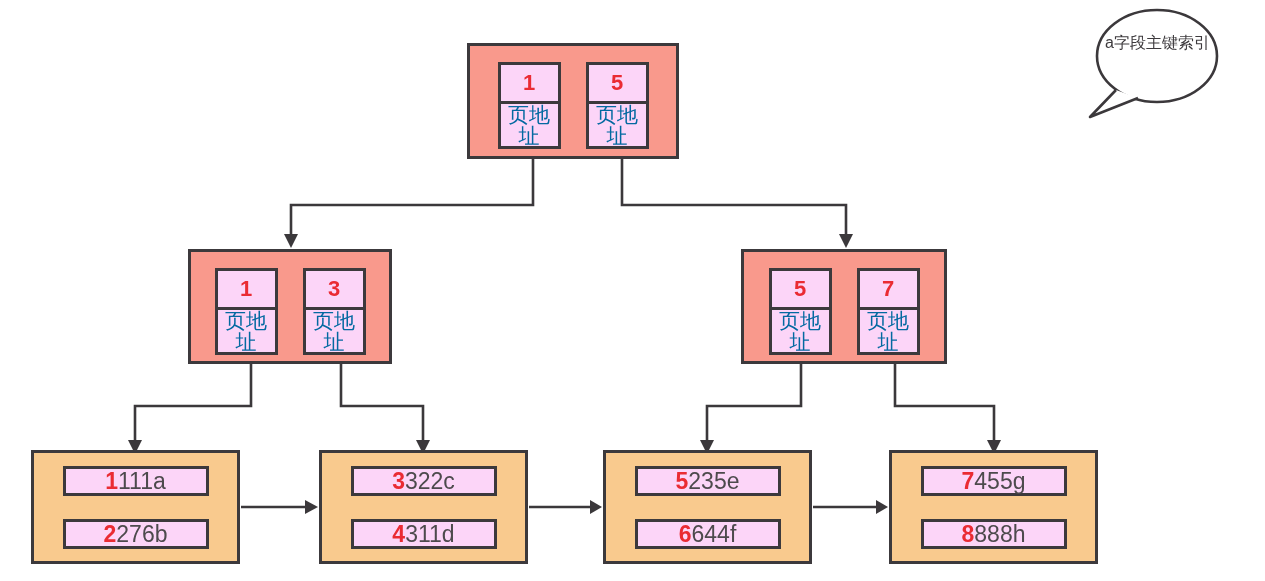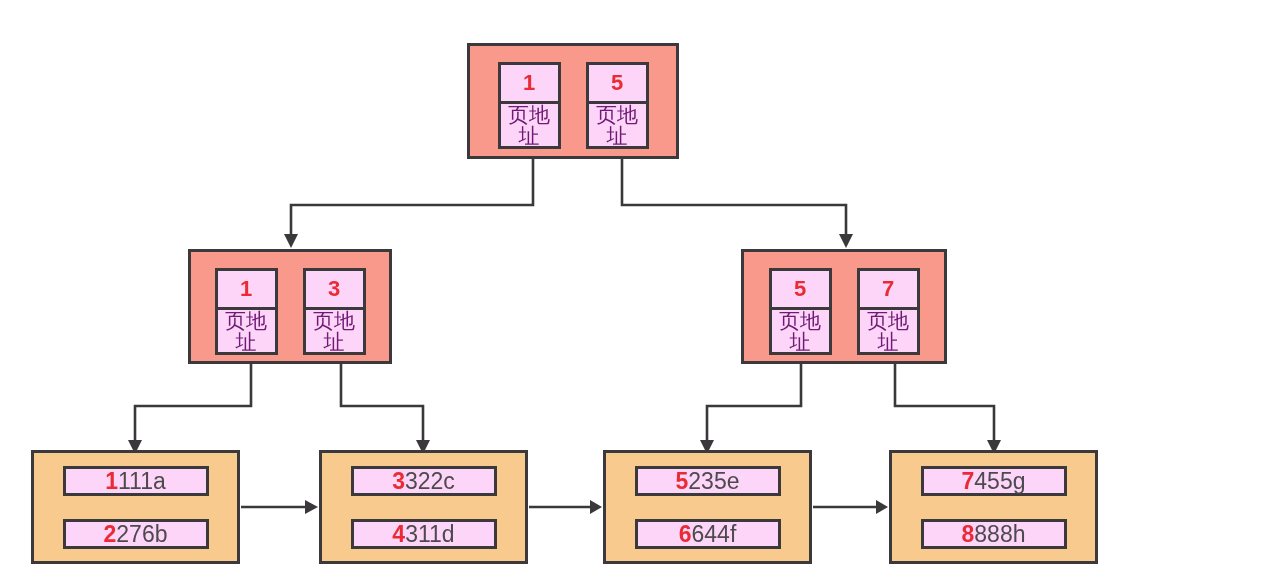--- a/index.html
+++ b/index.html
@@ -35,21 +35,21 @@
     height:40px;
     border-bottom:3px solid #3c393c;
     display:flex;align-items:center;justify-content:center;
     color:#ea2b33;font-weight:bold;font-size:22px;
   }
   .cell-label{
     flex:1;
     display:flex;align-items:center;justify-content:center;
     text-align:center;
     font-size:21px;line-height:21px;
-    color:#701a75;
+    color:#0369a1;
     padding:0 2px;
     word-break:break-all;
   }
 
   
   .leaf{
     position:absolute;
     width:209px;height:114px;
     background:#f9ca8e;
     border:3px solid #3c393c;
@@ -196,14 +196,22 @@
     <div class="leaf-row">
       <span class="row-key">7</span>
         <span>455g</span>
     </div>
     <div class="leaf-row">
       <span class="row-key">8</span>
         <span>888h</span>
     </div>
   </div>
 
+  <div class="bubble">
+    <svg width="150" height="125">
+      <ellipse cx="77" cy="54" rx="60" ry="46" fill="#ffffff" stroke="#3b383b" stroke-width="2.6"></ellipse>
+      <polygon points="36,88 10,115 58,96" fill="#ffffff" stroke="none"></polygon>
+      <path d="M 36,88 L 10,115 L 58,96" fill="none" stroke="#3b383b" stroke-width="2.6" stroke-linejoin="round"></path>
+    </svg>
+    <div class="bubble-text">a字段主键索引</div>
+  </div>
 
 </div>
 
 </body></html>

